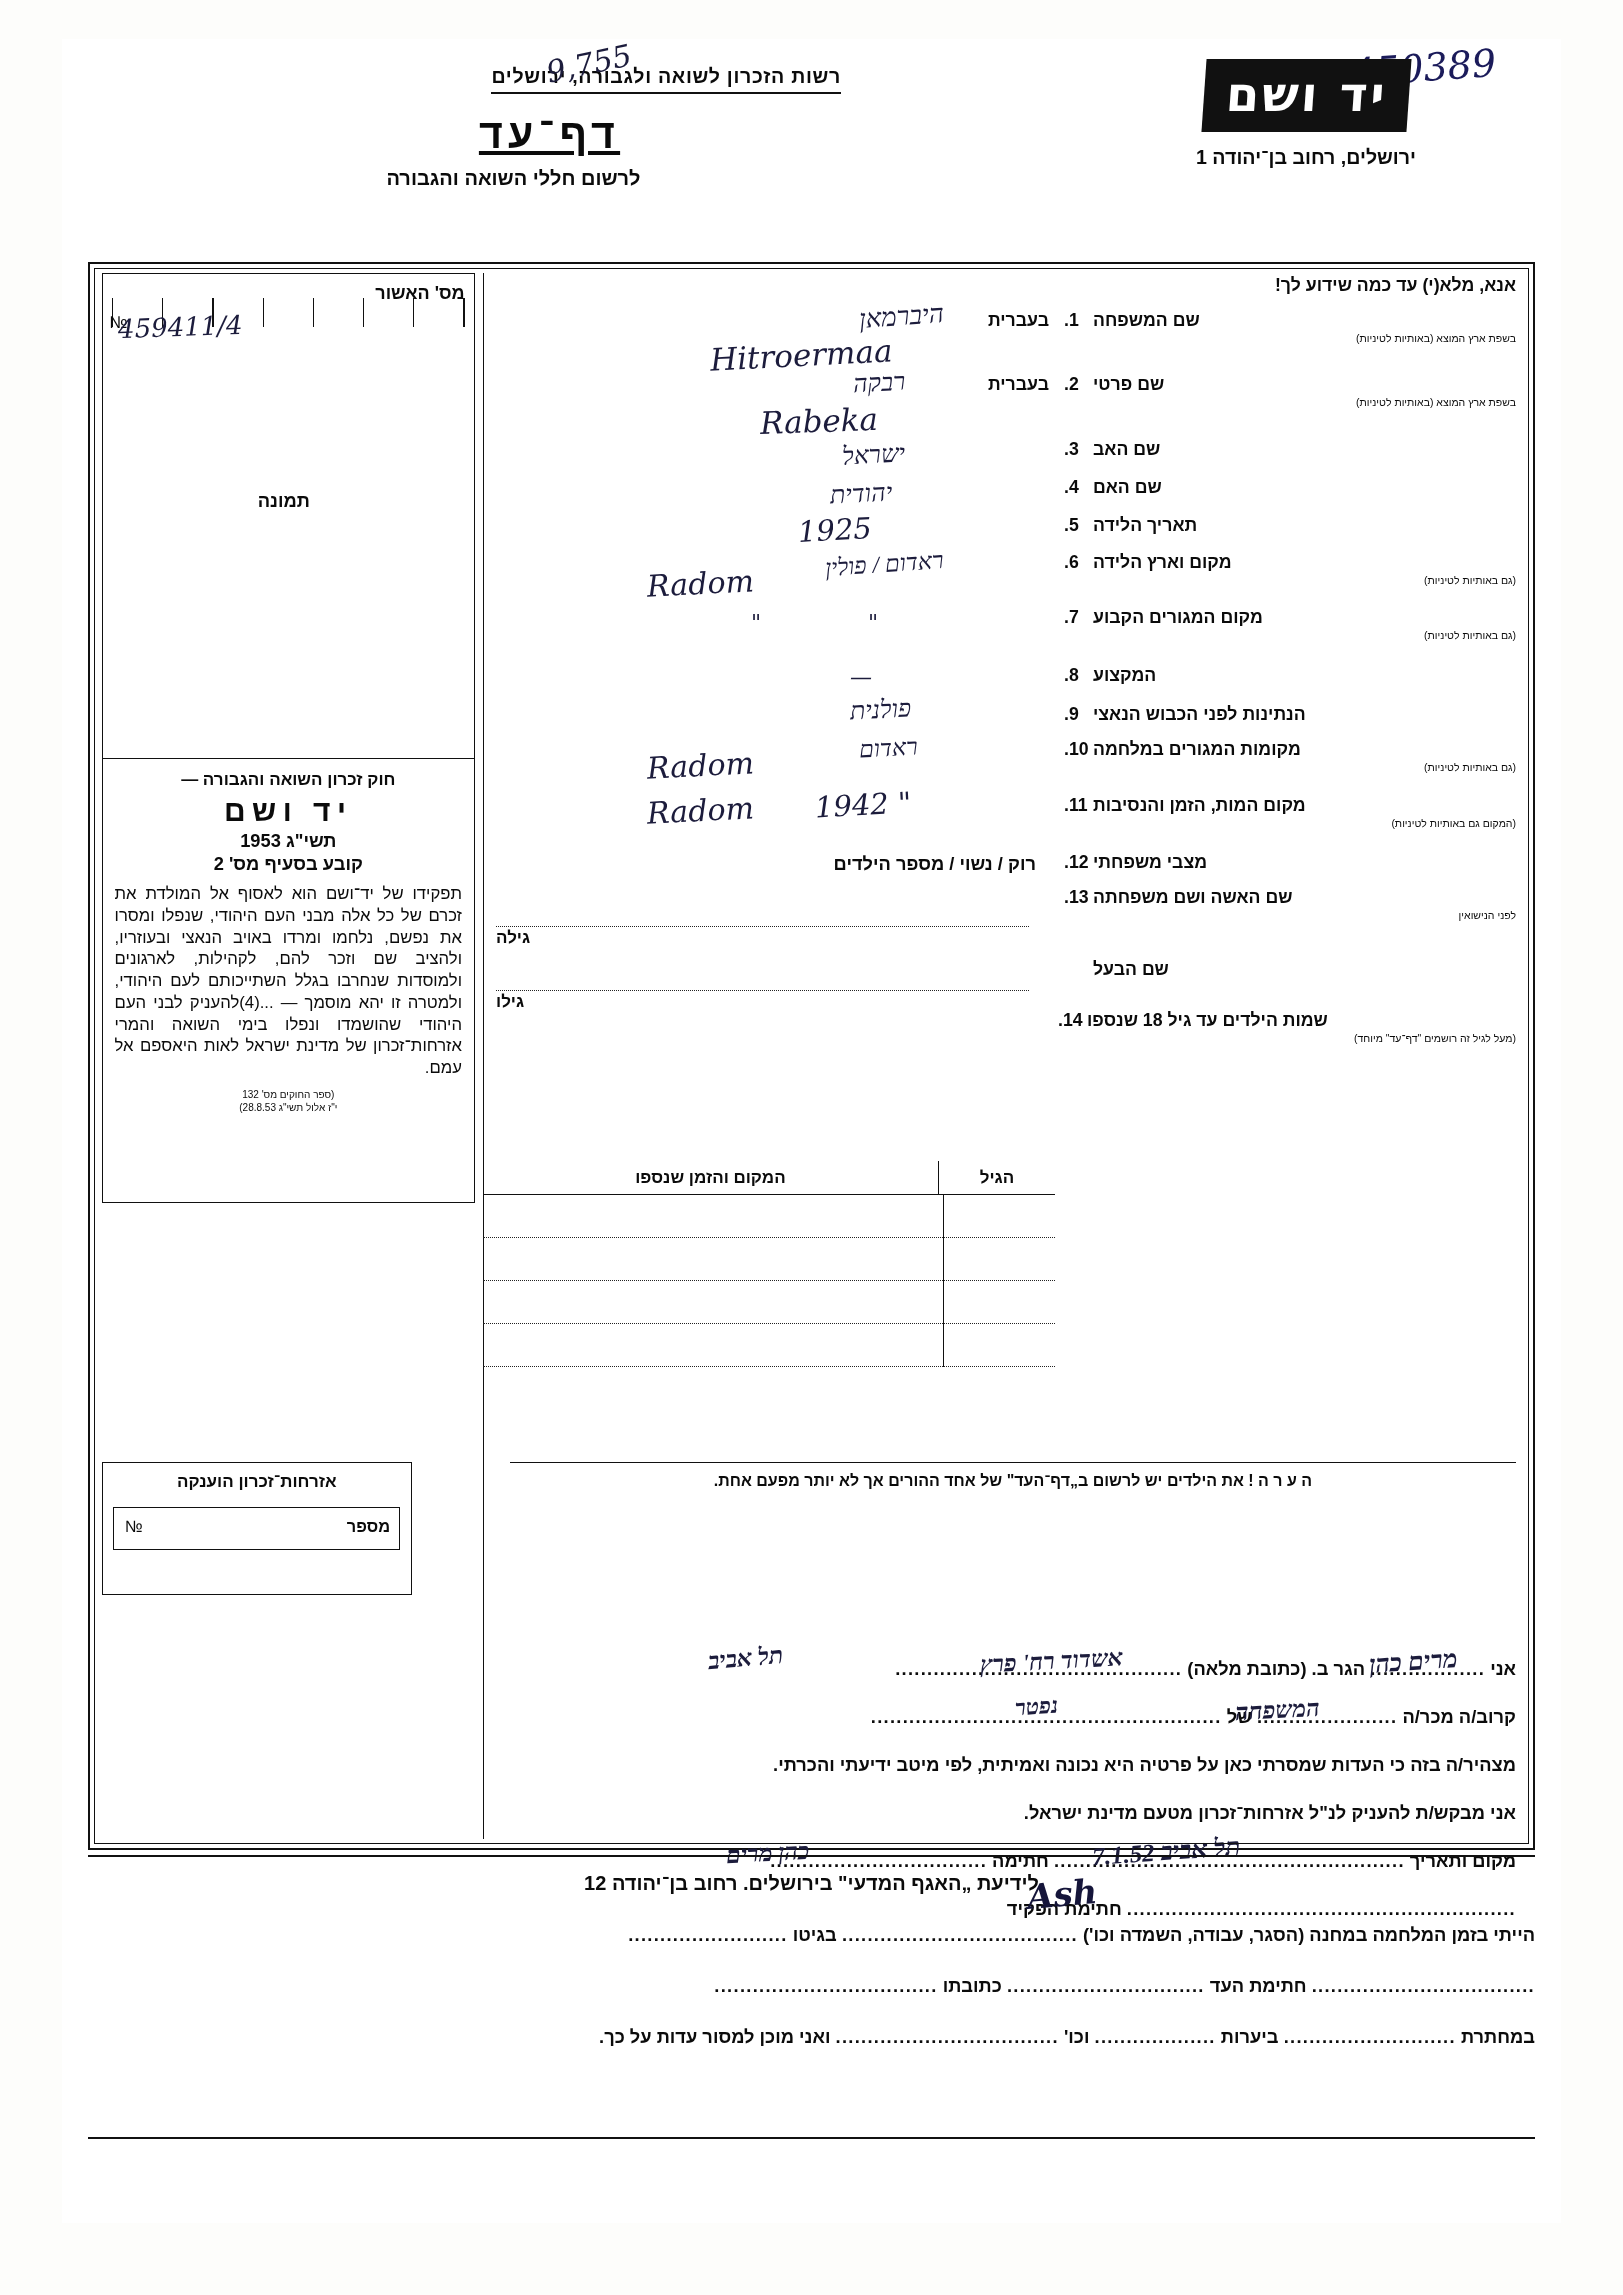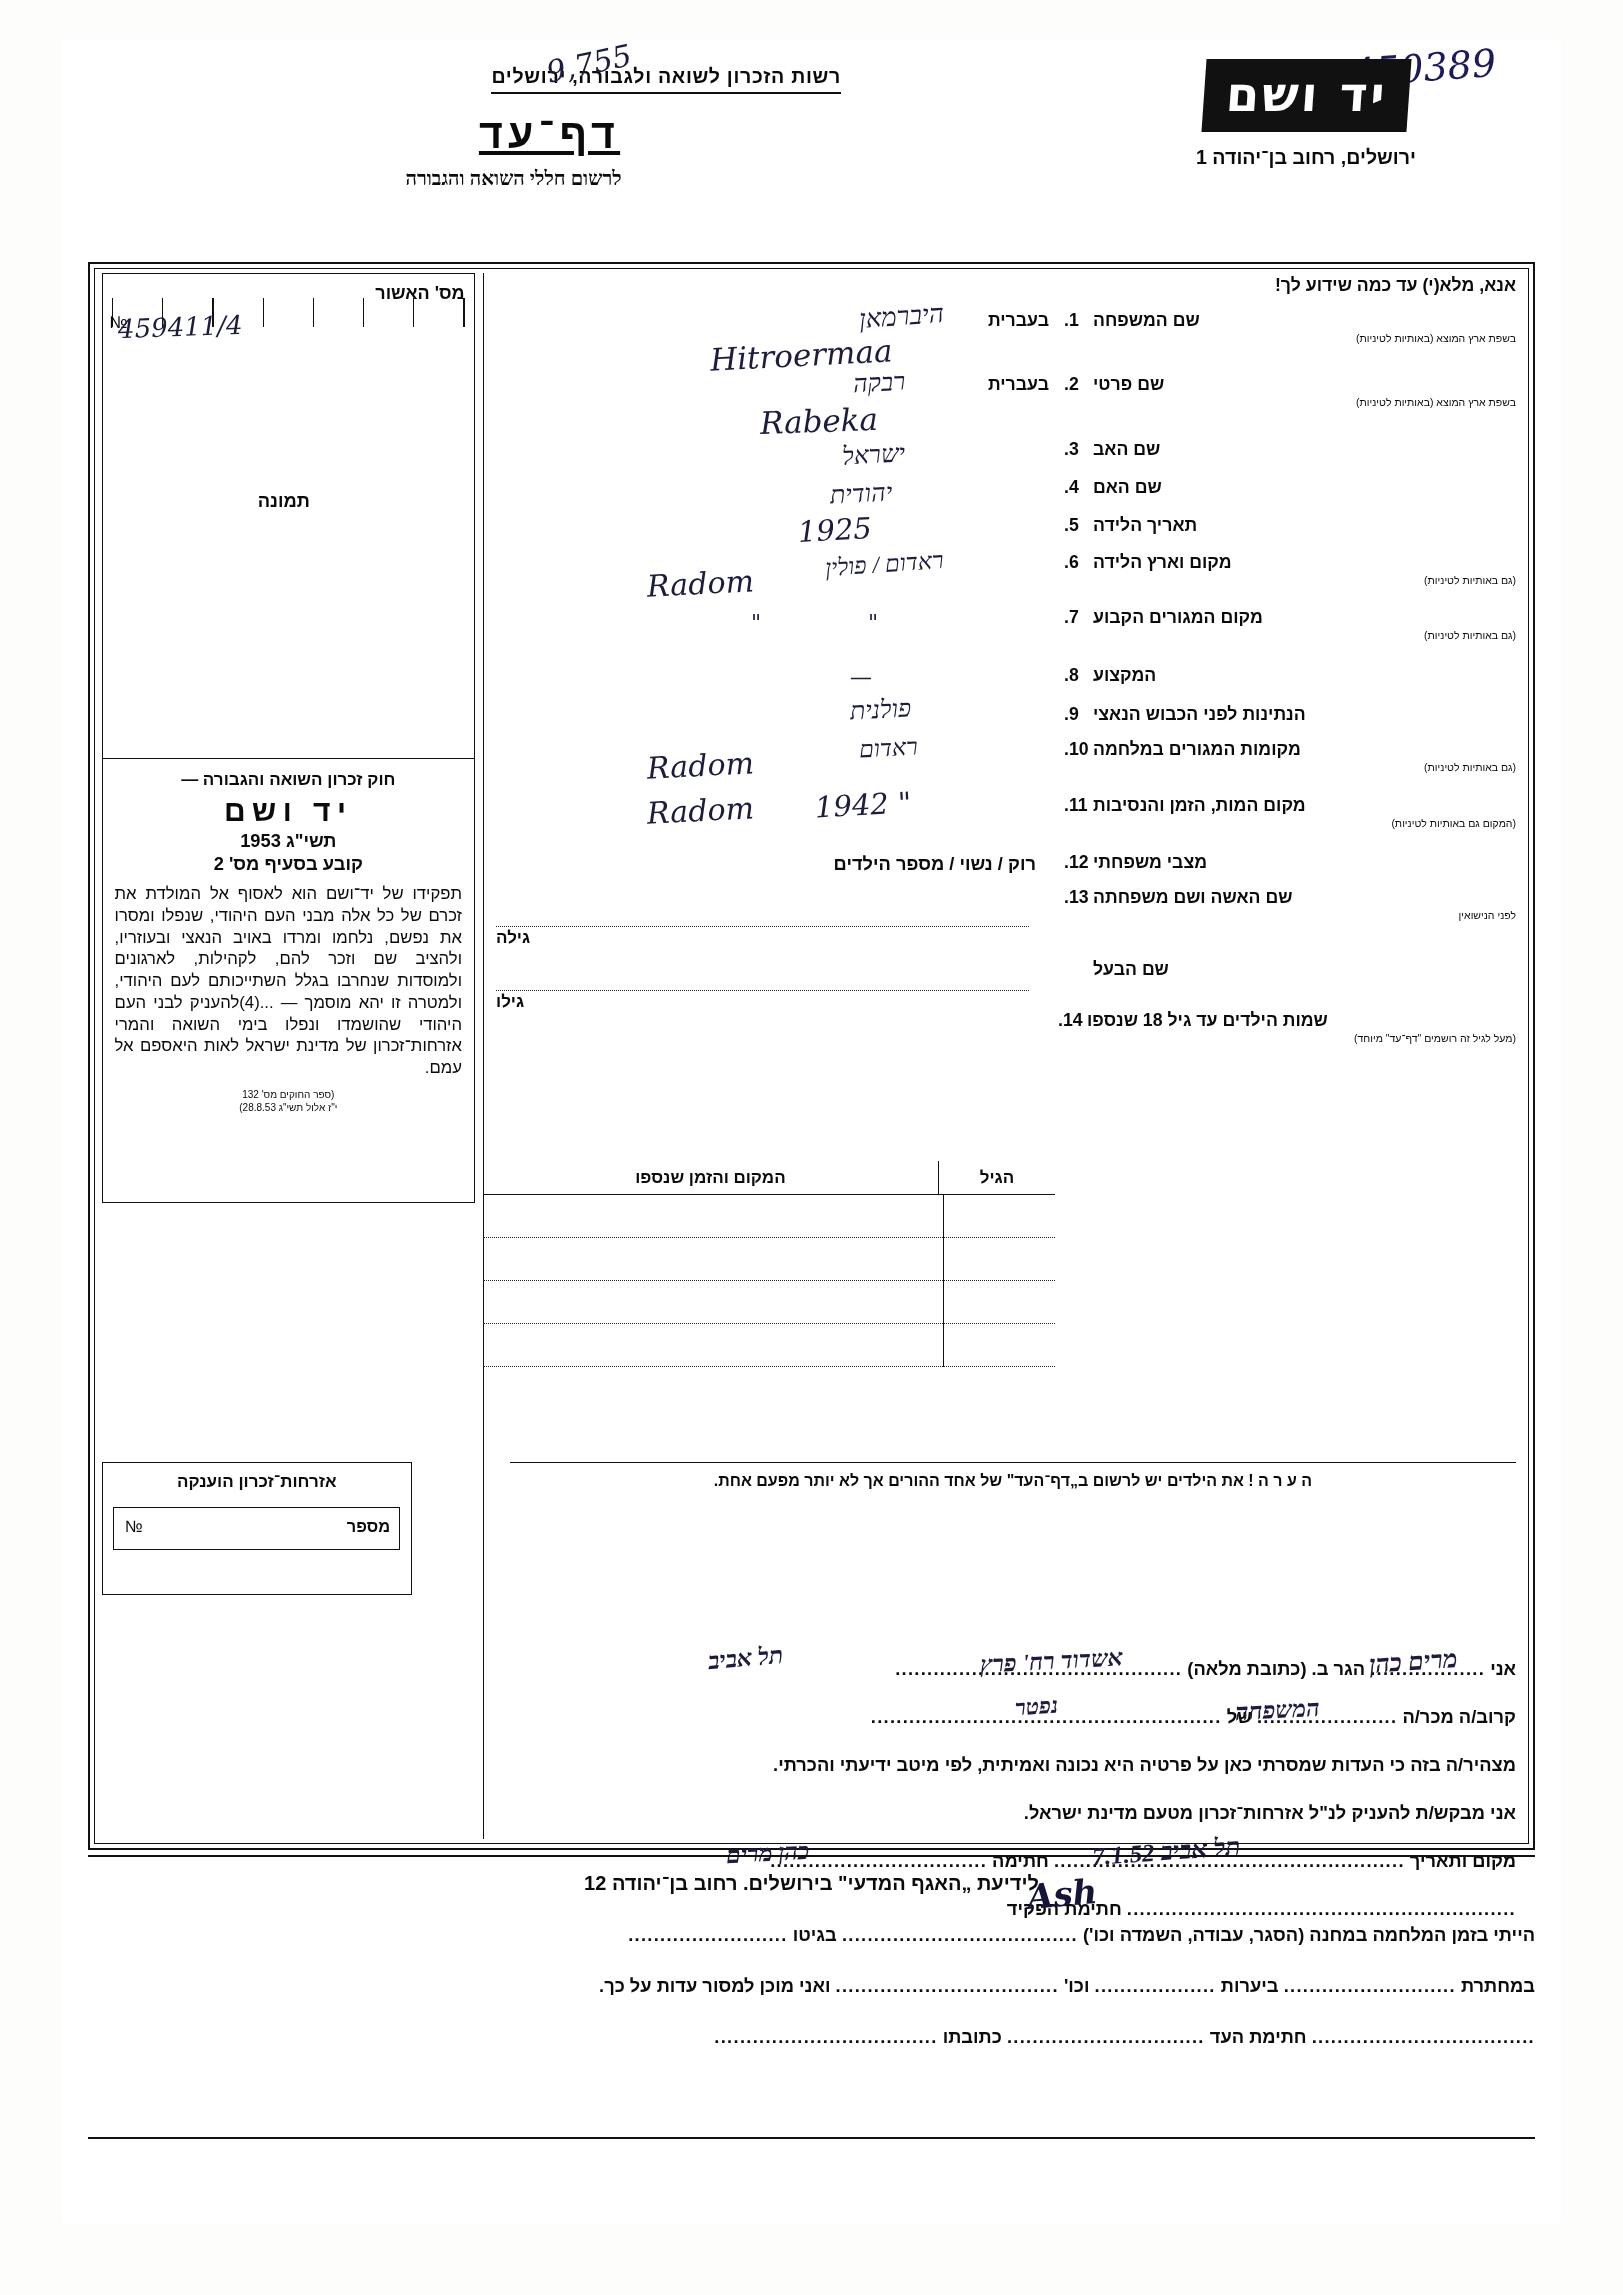--- a/index.html
+++ b/index.html
@@ -36,21 +36,21 @@
   }
   .auth-line{
     font-size:19.6px;font-weight:bold;letter-spacing:0.7px;
     border-bottom:2px solid #111;padding-bottom:3.9px;display:inline-block;
   }
   .dafed{
     font-size:41px;font-weight:bold;letter-spacing:5.2px;margin-top:17px;
     text-align:center;padding-left:170px;text-decoration:underline;
   }
   .dafed-sub{
-    font-size:20px;font-weight:bold;margin-top:9.2px;text-align:center;padding-left:98px;font-family:Liberation Serif, serif;
+    font-size:20px;font-weight:bold;margin-top:9.2px;text-align:center;padding-left:98px;
   }
 
   .logo-box{
     position:absolute;right:26px;top:19.6px;width:458px;text-align:center;
   }
   .yv-logo{
     display:inline-block;background:#111;color:#fff;
     font-size:48px;font-weight:bold;letter-spacing:2.6px;
     padding:6.5px 22px 10.5px 22px;transform:skewX(-4deg);
     font-family:"DejaVu Sans", sans-serif;
@@ -436,33 +436,33 @@
     <div class="hr-top"></div>
     <div class="bottom">
       <div class="title">לידיעת „האגף המדעי" בירושלים.   רחוב בן־יהודה 12</div>
       <div class="l">
         <span>הייתי בזמן המלחמה במחנה (הסגר, עבודה, השמדה וכו')</span>
         <span class="dots">.....................................</span>
         <span>בגיטו</span>
         <span class="dots">.........................</span>
       </div>
       <div class="l">
+        <span class="dots">...................................</span>
+        <span>חתימת העד</span>
+        <span class="dots">...............................</span>
+        <span>כתובתו</span>
+        <span class="dots">...................................</span>
+      </div>
+      <div class="l">
         <span>במחתרת</span>
         <span class="dots">...........................</span>
         <span>ביערות</span>
         <span class="dots">...................</span>
         <span>וכו'</span>
         <span class="dots">...................................</span>
         <span>ואני מוכן למסור עדות על כך.</span>
       </div>
-      <div class="l">
-        <span class="dots">...................................</span>
-        <span>חתימת העד</span>
-        <span class="dots">...............................</span>
-        <span>כתובתו</span>
-        <span class="dots">...................................</span>
-      </div>
     </div>
     <div class="hr-bot"></div>
 
   </div>
 </div>
 
 
 </body></html>

